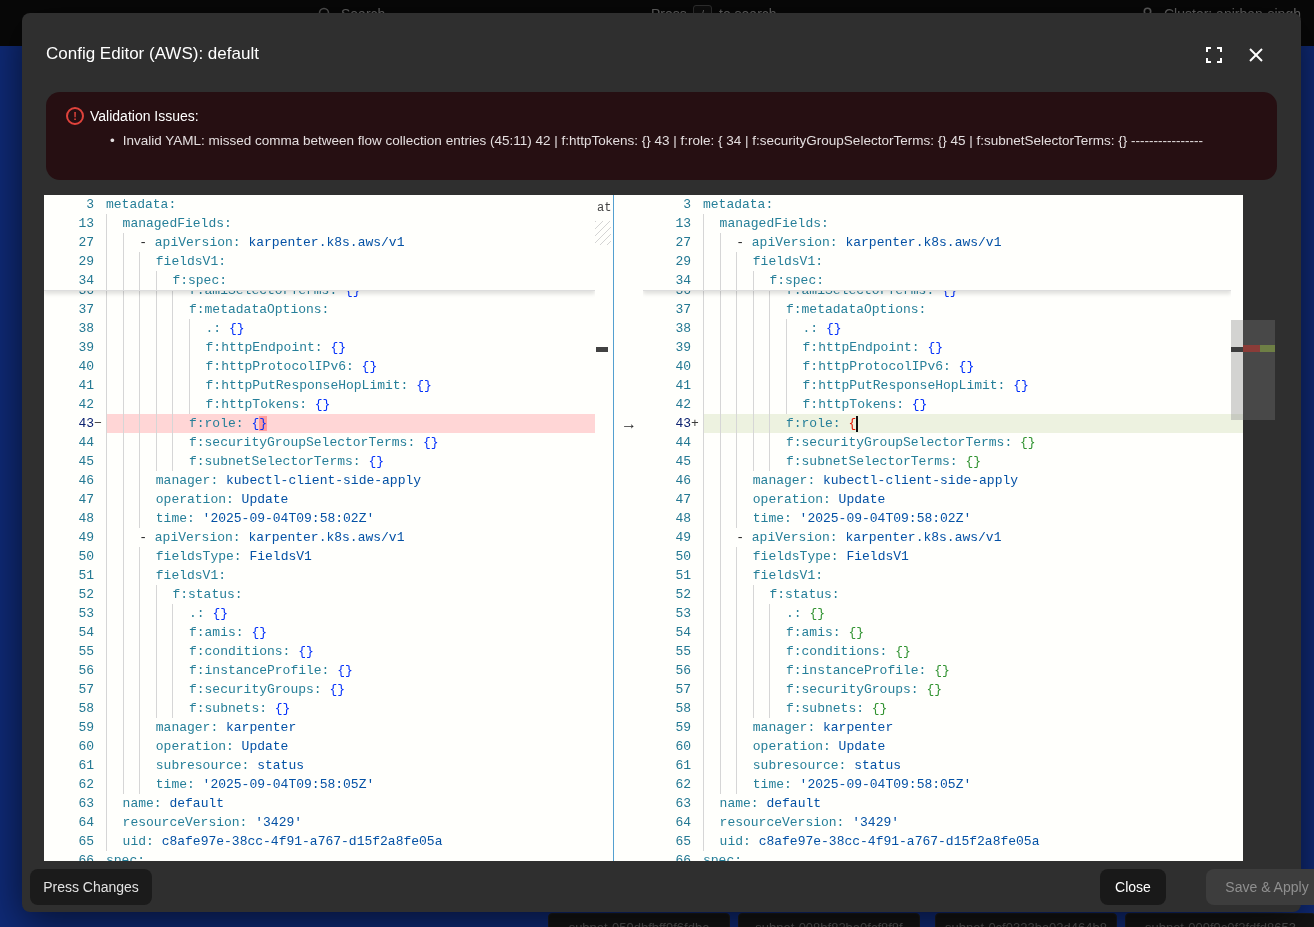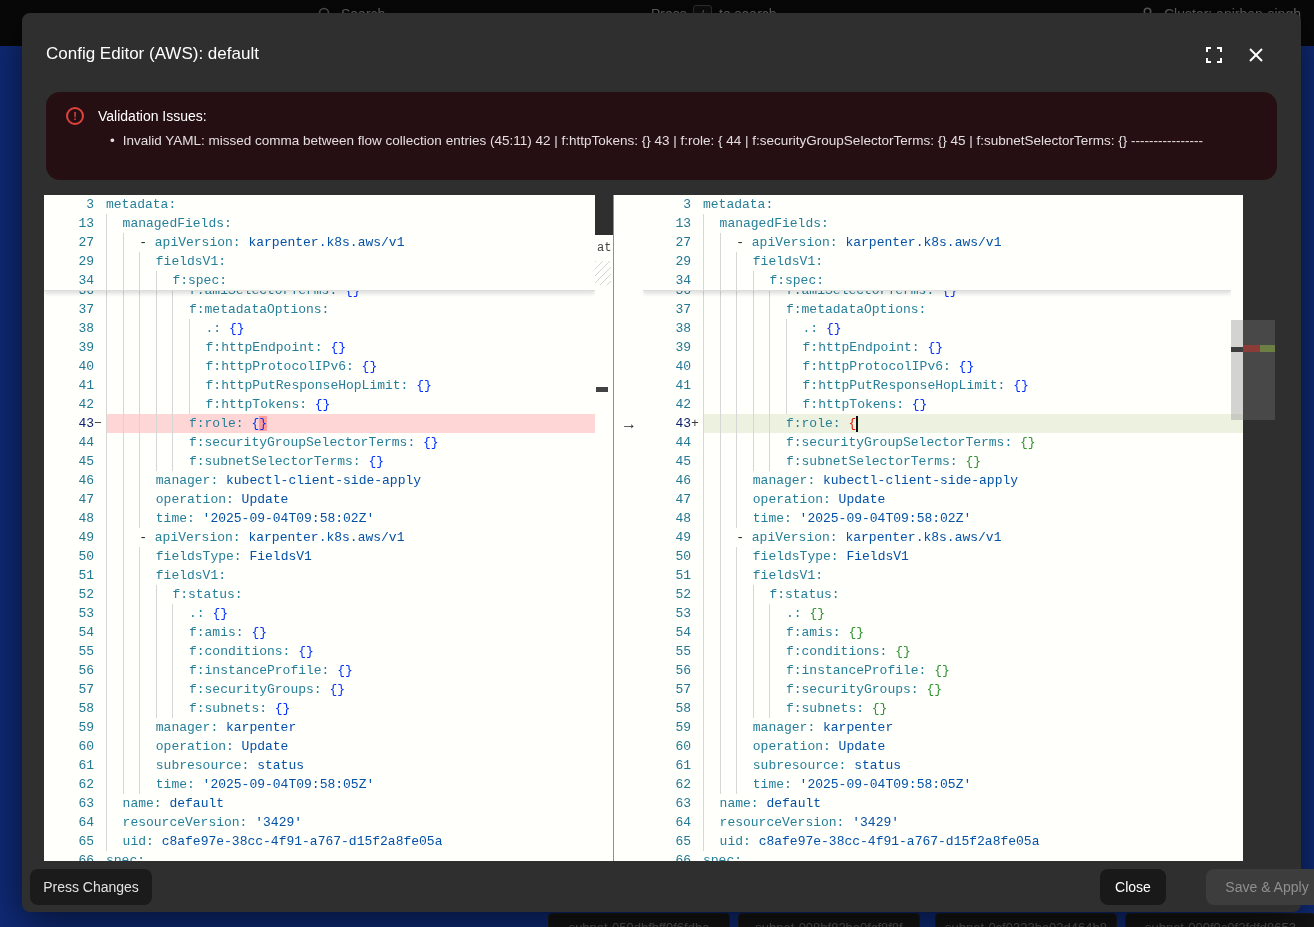--- a/index.html
+++ b/index.html
@@ -18,21 +18,21 @@
   .modal{position:absolute;left:22px;top:13px;width:1279px;height:899px;background:#2f2f2f;border-radius:8px;
          box-shadow:0 10px 40px rgba(0,0,0,0.6);}
   .modal-title{position:absolute;left:24px;top:31px;color:#fff;font-size:17px;font-weight:500;}
   .win-btn{position:absolute;top:30px;width:24px;height:24px;color:#fff;cursor:pointer;
            display:flex;align-items:center;justify-content:center;background:none;border:none;padding:0;}
   .btn-expand{left:1180px;} .btn-close{left:1222px;}
   
   .banner{position:absolute;left:24px;top:79px;width:1231px;height:88px;background:#260f12;border-radius:14px;}
   .banner-ico{position:absolute;left:20px;top:15px;width:14px;height:14px;border:2px solid var(--c-danger);
               border-radius:50%;color:var(--c-danger);font-size:11px;font-weight:bold;text-align:center;line-height:14px;}
-  .banner-title{position:absolute;left:52px;top:16px;color:#fff;font-size:14px;}
+  .banner-title{position:absolute;left:44px;top:16px;color:#fff;font-size:14px;}
   .banner-body{position:absolute;left:64px;top:38px;right:24px;color:#e4dedf;font-size:13.5px;line-height:21px;}
   .banner-body .dot{margin-right:8px;}
   
   .editor{position:absolute;left:22px;top:182px;width:1231px;height:666px;overflow:hidden;
           font-family:"Liberation Mono",monospace;font-size:13px;}
   .pane{position:absolute;top:0;height:666px;background:var(--c-editor-bg);overflow:hidden;}
   .pane-left{left:0;width:551px;} .pane-right{left:599px;width:588px;}
   .rows{position:absolute;left:0;right:0;top:86px;z-index:1;}
   .sticky{position:absolute;left:0;right:0;top:0;height:95px;z-index:2;background:var(--c-editor-bg);
           border-bottom:1px solid #ddd;box-shadow:0 3px 4px rgba(0,0,0,0.12);}
@@ -43,21 +43,21 @@
   .row .code{flex:1 1 auto;}
   .row.active .num{color:var(--c-num-active);}
   .row.hl-del .code{background:var(--c-del-bg);}
   .row.hl-add .code{background:var(--c-add-bg);}
   .tk-key{color:var(--c-key);} .tk-val{color:var(--c-val);} .tk-plain{color:#1b1b1b;}
   .tk-brace{color:var(--c-br);} .tk-brace2{color:var(--c-br2);} .tk-braceerr{color:var(--c-brerr);}
   .tk-brace.chd{background:var(--c-del-char);}
   .ig{display:inline-block;width:2ch;border-left:1px solid #d6d6d6;height:19px;vertical-align:top;}
   .caret{display:inline-block;width:0;border-left:2px solid #111;height:16px;vertical-align:middle;}
   
-  .vsb-left{position:absolute;left:551px;top:0;width:18px;height:666px;background:var(--c-editor-bg);margin-top:40px;}
+  .vsb-left{position:absolute;left:551px;top:0;width:18px;height:666px;background:var(--c-editor-bg);}
   .at-frag{position:absolute;left:2px;top:6px;color:#444;font-size:12px;font-family:"Liberation Mono",monospace;}
   .hatch{position:absolute;left:0;top:26px;width:16px;height:24px;opacity:.8;
          background:repeating-linear-gradient(135deg,#c9c9c9 0 1px,transparent 1px 5px);}
   .dash-l{position:absolute;left:1px;top:152px;width:12px;height:5px;background:#424242;}
   .sash{position:absolute;left:569px;top:0;width:30px;height:666px;background:var(--c-editor-bg);
         border-left:1px solid var(--c-sash);border-right:1px solid var(--c-sash);}
   .revert{position:absolute;left:4px;top:219px;width:22px;height:19px;border:none;background:none;
           color:#2d2d2d;font-size:16px;line-height:19px;text-align:center;padding:0;cursor:pointer;}
   .vsb-right{position:absolute;left:1187px;top:0;width:12px;height:666px;background:var(--c-editor-bg);}
   .vsbr-add{position:absolute;left:0;top:219px;width:12px;height:19px;background:var(--c-add-bg);}
@@ -120,21 +120,21 @@
       <svg width="14" height="14" viewBox="0 0 14 14" stroke="#fff" stroke-width="2">
           <line x1="1" y1="1" x2="13" y2="13"></line>
           <line x1="13" y1="1" x2="1" y2="13"></line>
         </svg>
     </button>
 
     <div class="banner">
       <div class="banner-ico">!</div>
       <div class="banner-title">Validation Issues:</div>
       <div class="banner-body">
-        <div><span class="dot">•</span><span>Invalid YAML: missed comma between flow collection entries (45:11) 42 | f:httpTokens: {} 43 | f:role: { 44 | f:securityGroupSelectorTerms: {} 45 | f:subnetSelectorTerms: {} ----------------</span></div>
+        <div><span class="dot">•</span><span>Invalid YAML: missed comma between flow collection entries (45:11) 42 | f:httpTokens: {} 43 | f:role: { 34 | f:securityGroupSelectorTerms: {} 45 | f:subnetSelectorTerms: {} ----------------</span></div>
       </div>
     </div>
 
     <div class="editor">
       <div class="pane pane-left">
         <div class="rows" id="leftRows">
             <div class="row"><span class="num">36</span><span class="sign"></span><span class="code"><span class="ig"></span><span class="ig"></span><span class="ig"></span><span class="ig"></span><span class="ig"></span><span class="tk-key">f:amiSelectorTerms:</span><span class="tk-plain"> </span><span class="tk-brace">{}</span></span></div>
             <div class="row"><span class="num">37</span><span class="sign"></span><span class="code"><span class="ig"></span><span class="ig"></span><span class="ig"></span><span class="ig"></span><span class="ig"></span><span class="tk-key">f:metadataOptions:</span></span></div>
             <div class="row"><span class="num">38</span><span class="sign"></span><span class="code"><span class="ig"></span><span class="ig"></span><span class="ig"></span><span class="ig"></span><span class="ig"></span><span class="ig"></span><span class="tk-key">.:</span><span class="tk-plain"> </span><span class="tk-brace">{}</span></span></div>
             <div class="row"><span class="num">39</span><span class="sign"></span><span class="code"><span class="ig"></span><span class="ig"></span><span class="ig"></span><span class="ig"></span><span class="ig"></span><span class="ig"></span><span class="tk-key">f:httpEndpoint:</span><span class="tk-plain"> </span><span class="tk-brace">{}</span></span></div>

